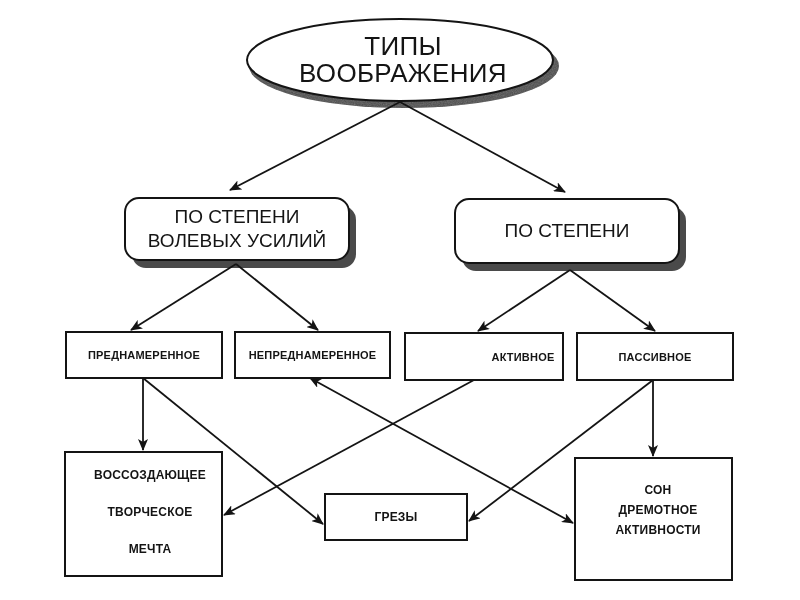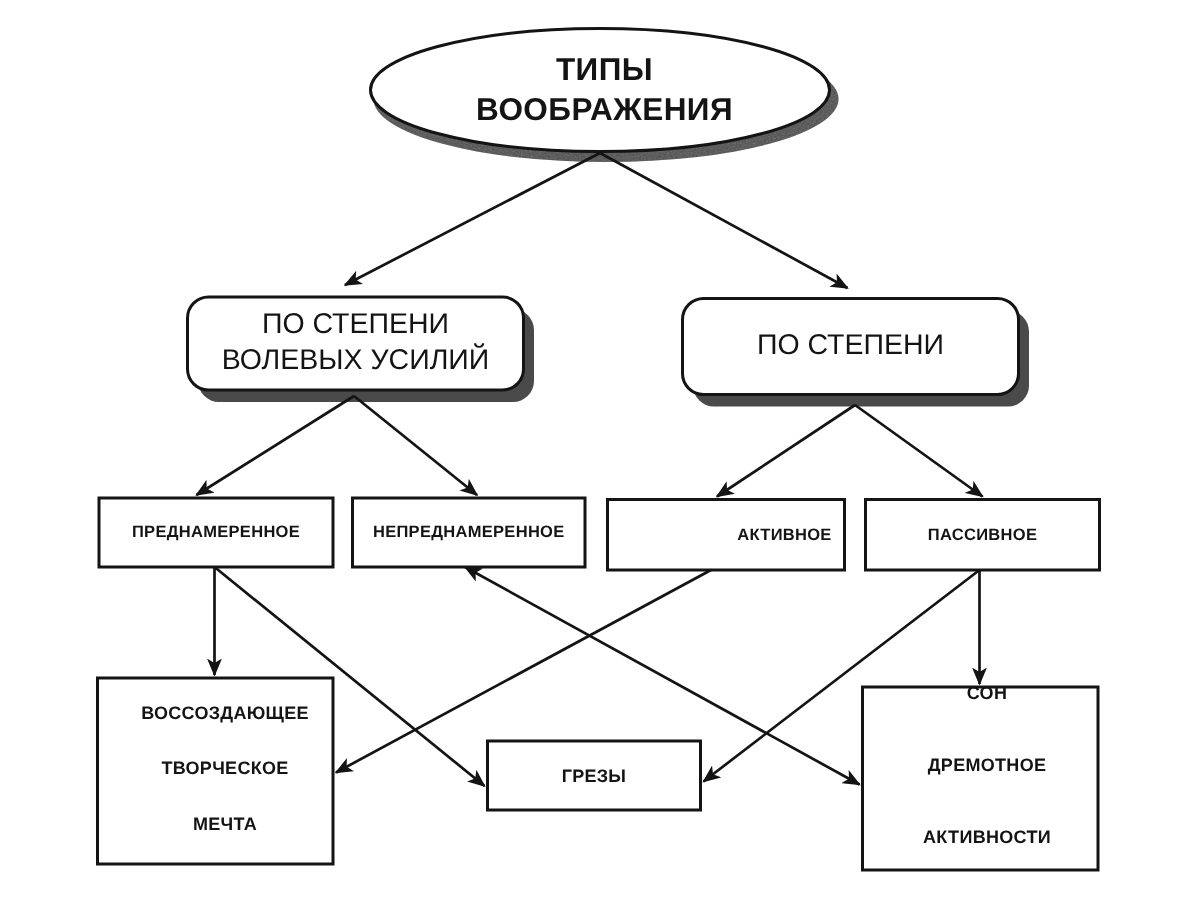--- a/index.html
+++ b/index.html
@@ -1,21 +1,21 @@
 <!DOCTYPE html>
 <html><head>
 <meta charset="utf-8">
 <style>
   html, body { margin: 0; padding: 0; background: #ffffff; }
   body { width: 800px; height: 600px; position: relative; overflow: hidden;
          font-family: "Liberation Sans", "DejaVu Sans", sans-serif; color: #111; }
   #diagram { position: absolute; left: 0; top: 0; width: 800px; height: 600px; }
   .node-text { position: absolute; display: flex; flex-direction: column; align-items: center;
                justify-content: center; text-align: center; color: #141414; }
-  .root-text { left: 250px; top: 18px; width: 306px; height: 84px; font-size: 21px; line-height: 27px; font-weight: 700; letter-spacing: 0.3px; }
+  .root-text { left: 250px; top: 18px; width: 306px; height: 84px; font-size: 26px; line-height: 27px; font-weight: 400; letter-spacing: 0.3px; }
   .mid-text { font-size: 19px; line-height: 24px; font-weight: 400; }
   .small-text { font-size: 11px; font-weight: 700; letter-spacing: 0.2px; border-radius: 18px; }
   .leaf-text { font-size: 12px; font-weight: 700; letter-spacing: 0.2px; }
 </style>
 </head>
 <body>
 
 <svg id="diagram" viewBox="0 0 800 600" xmlns="http://www.w3.org/2000/svg">
   <defs>
     <marker id="arrowhead" viewBox="0 0 12 10" refX="11" refY="5" markerWidth="12" markerHeight="10" markerUnits="userSpaceOnUse" orient="auto-start-reverse">
@@ -90,17 +90,17 @@
 <div class="node-text small-text" style="left:577px;top:333px;width:156px;height:47px;">ПАССИВНОЕ</div>
 
 <div class="node-text leaf-text" style="left:65px;top:456px;width:170px;height:112px;justify-content:space-around;">
   <div>ВОССОЗДАЮЩЕЕ</div>
   <div>ТВОРЧЕСКОЕ</div>
   <div>МЕЧТА</div>
 </div>
 <div class="node-text leaf-text" style="left:325px;top:494px;width:142px;height:46px;">
   <div>ГРЕЗЫ</div>
 </div>
-<div class="node-text leaf-text" style="left:575px;top:470px;width:166px;height:80px;line-height:20px;gap:28px;">
+<div class="node-text leaf-text" style="left:575px;top:470px;width:166px;height:80px;line-height:20px;">
   <div>СОН</div>
   <div>ДРЕМОТНОЕ</div>
   <div>АКТИВНОСТИ</div>
 </div>
 
 </body></html>

